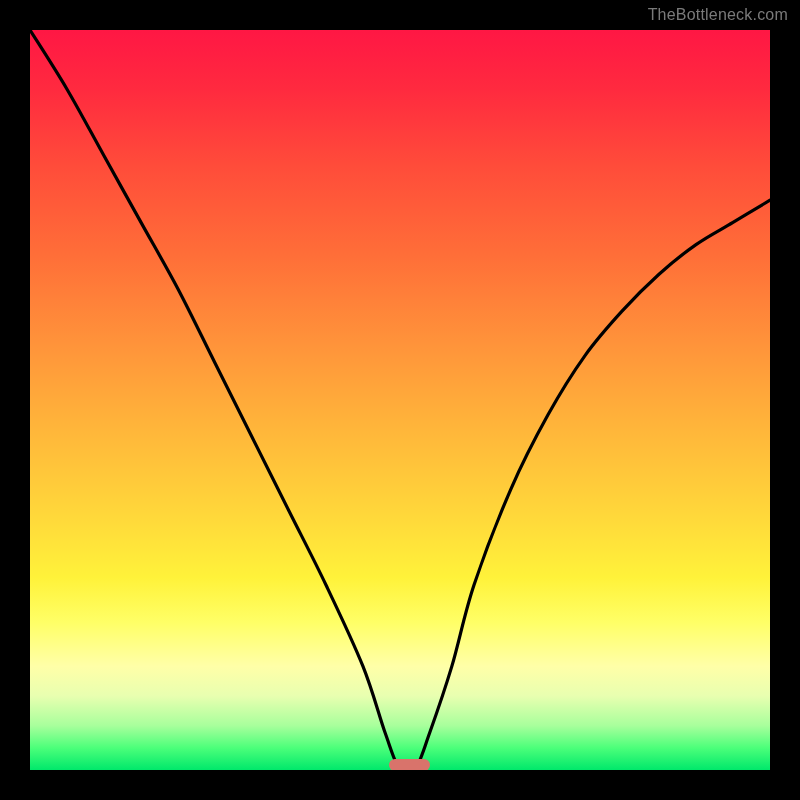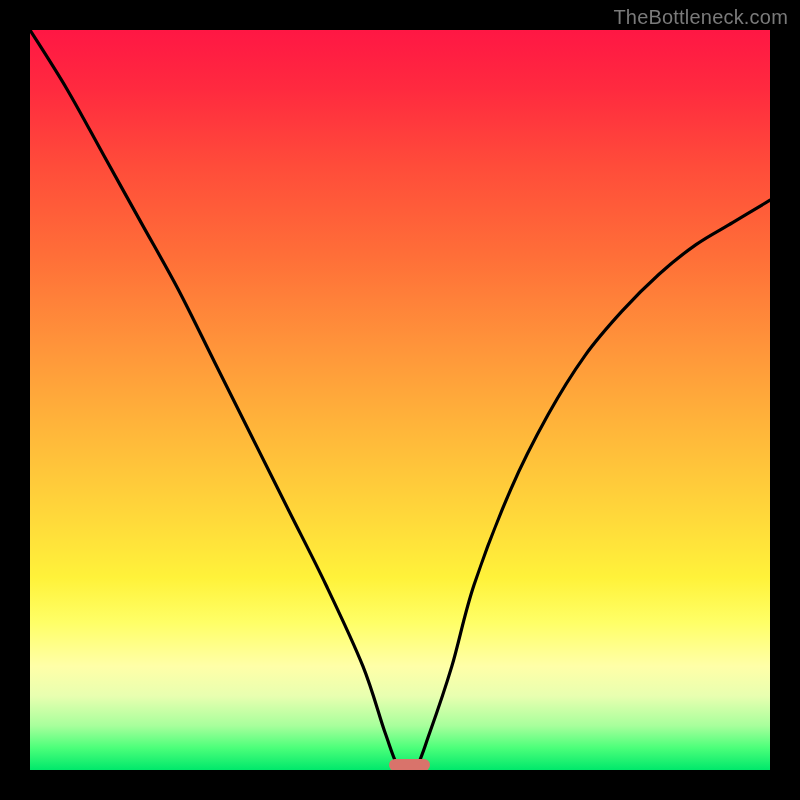--- a/index.html
+++ b/index.html
@@ -48,21 +48,21 @@
     position: absolute;
     inset: 0;
     width: 100%;
     height: 100%;
   }
   .watermark {
     position: absolute;
     top: 6px;
     right: 12px;
     color: #7a7a7a;
-    font-size: 20px;
+    font-size: 16px;
     font-weight: 500;
     letter-spacing: 0.2px;
     user-select: none;
     margin-left: 47px;
   }
   .marker {
     position: absolute;
     height: 12px;
     border-radius: 6px;
     background: #d9736b;

